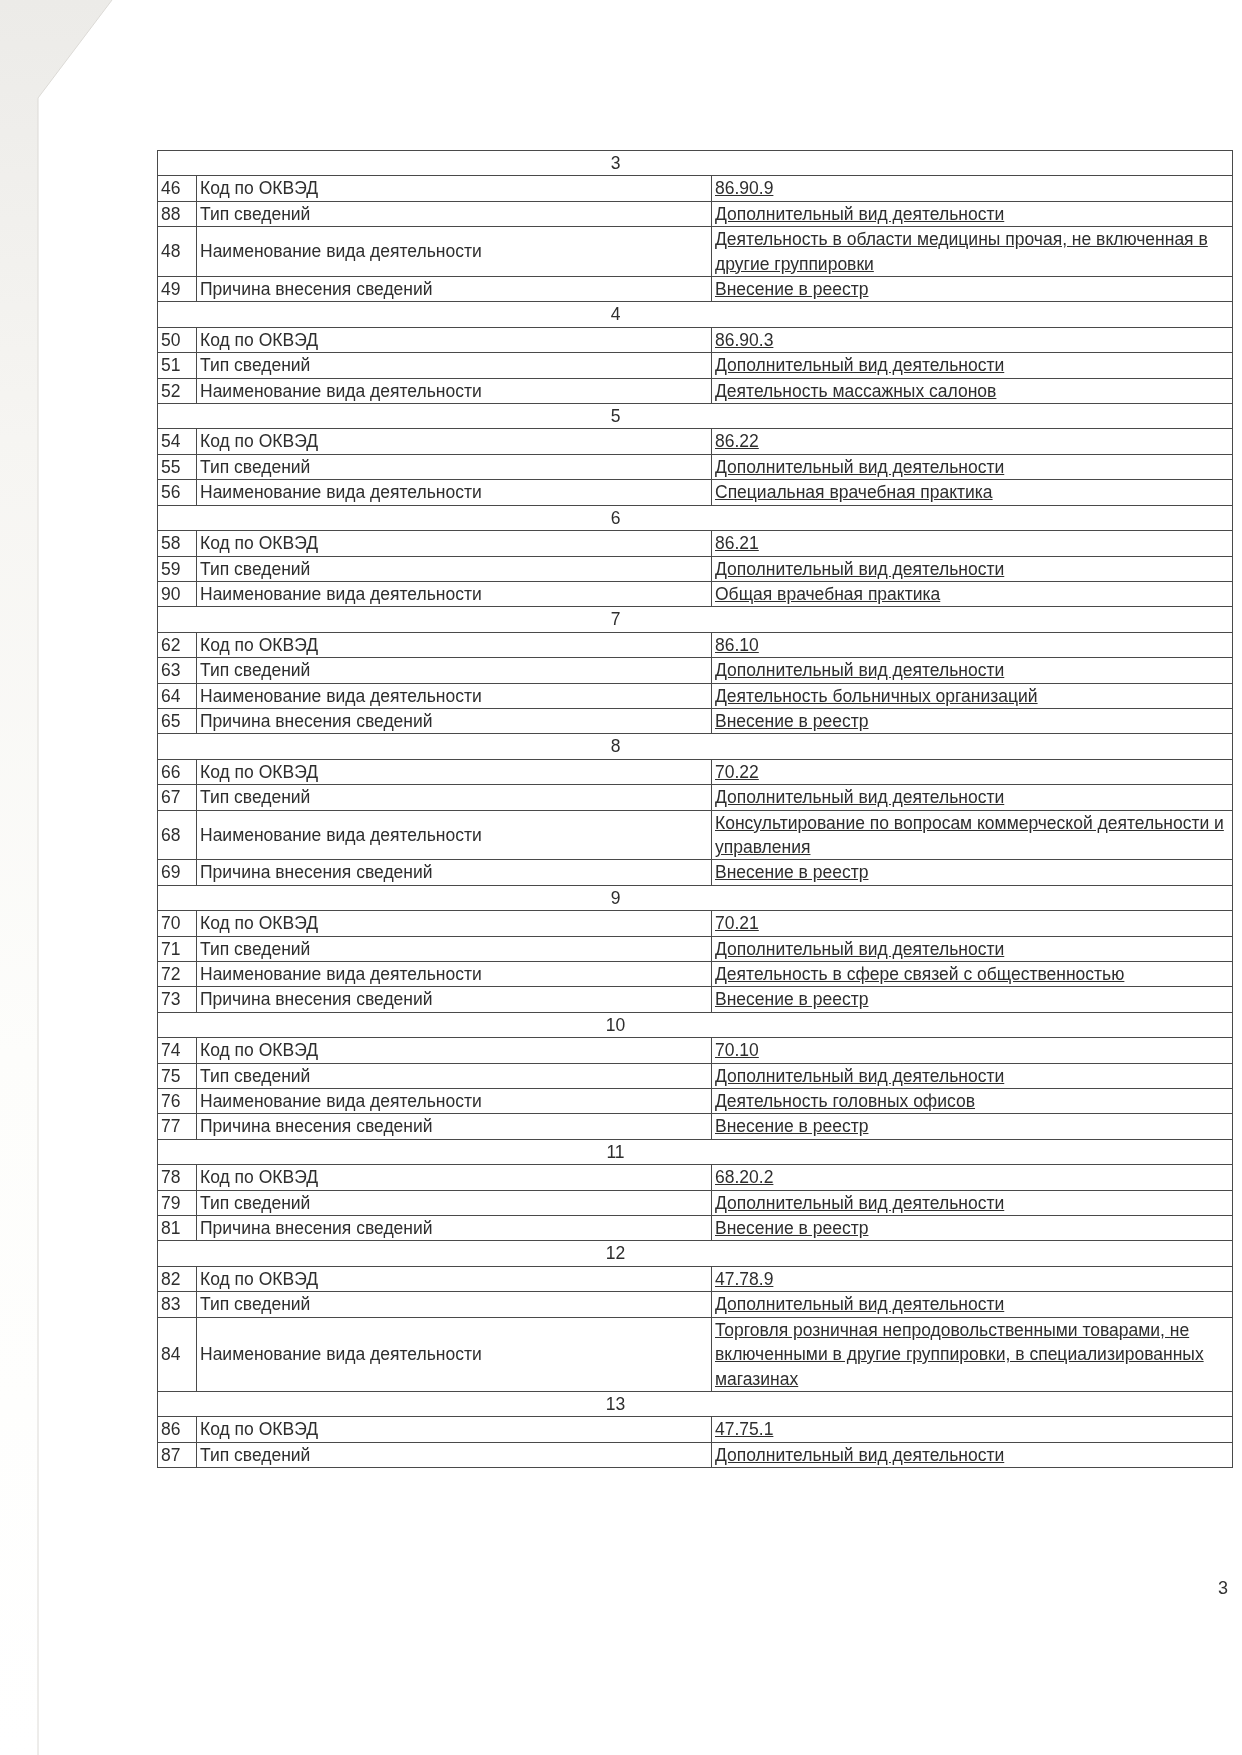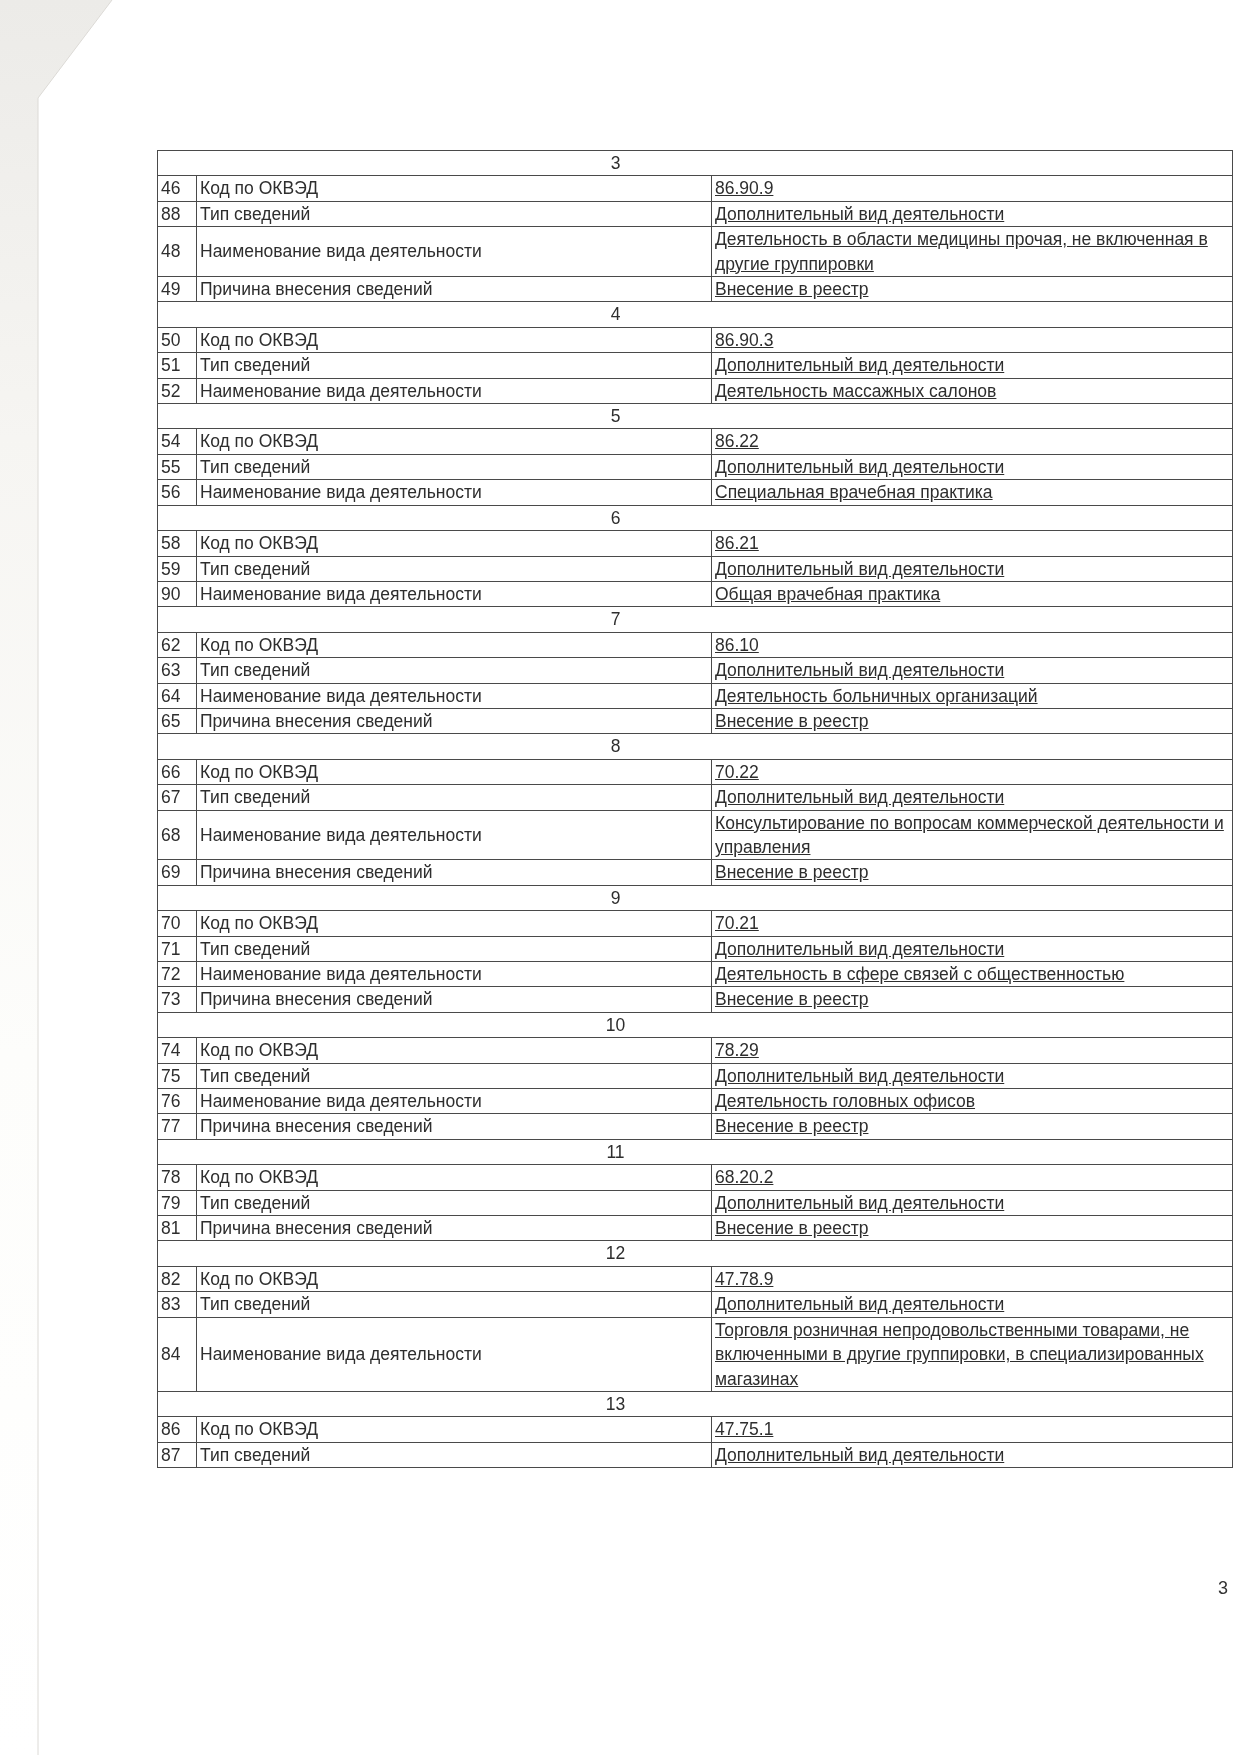--- a/index.html
+++ b/index.html
@@ -231,21 +231,21 @@
     <td class="num">73</td>
     <td class="label">Причина внесения сведений</td>
     <td class="value">Внесение в реестр</td>
   </tr>
         <tr class="group">
     <td colspan="3"><span class="grp">10</span></td>
   </tr>
         <tr class="data">
     <td class="num">74</td>
     <td class="label">Код по ОКВЭД</td>
-    <td class="value">78.29</td>
+    <td class="value">70.10</td>
   </tr>
         <tr class="data">
     <td class="num">75</td>
     <td class="label">Тип сведений</td>
     <td class="value">Дополнительный вид деятельности</td>
   </tr>
         <tr class="data">
     <td class="num">76</td>
     <td class="label">Наименование вида деятельности</td>
     <td class="value">Деятельность головных офисов</td>

